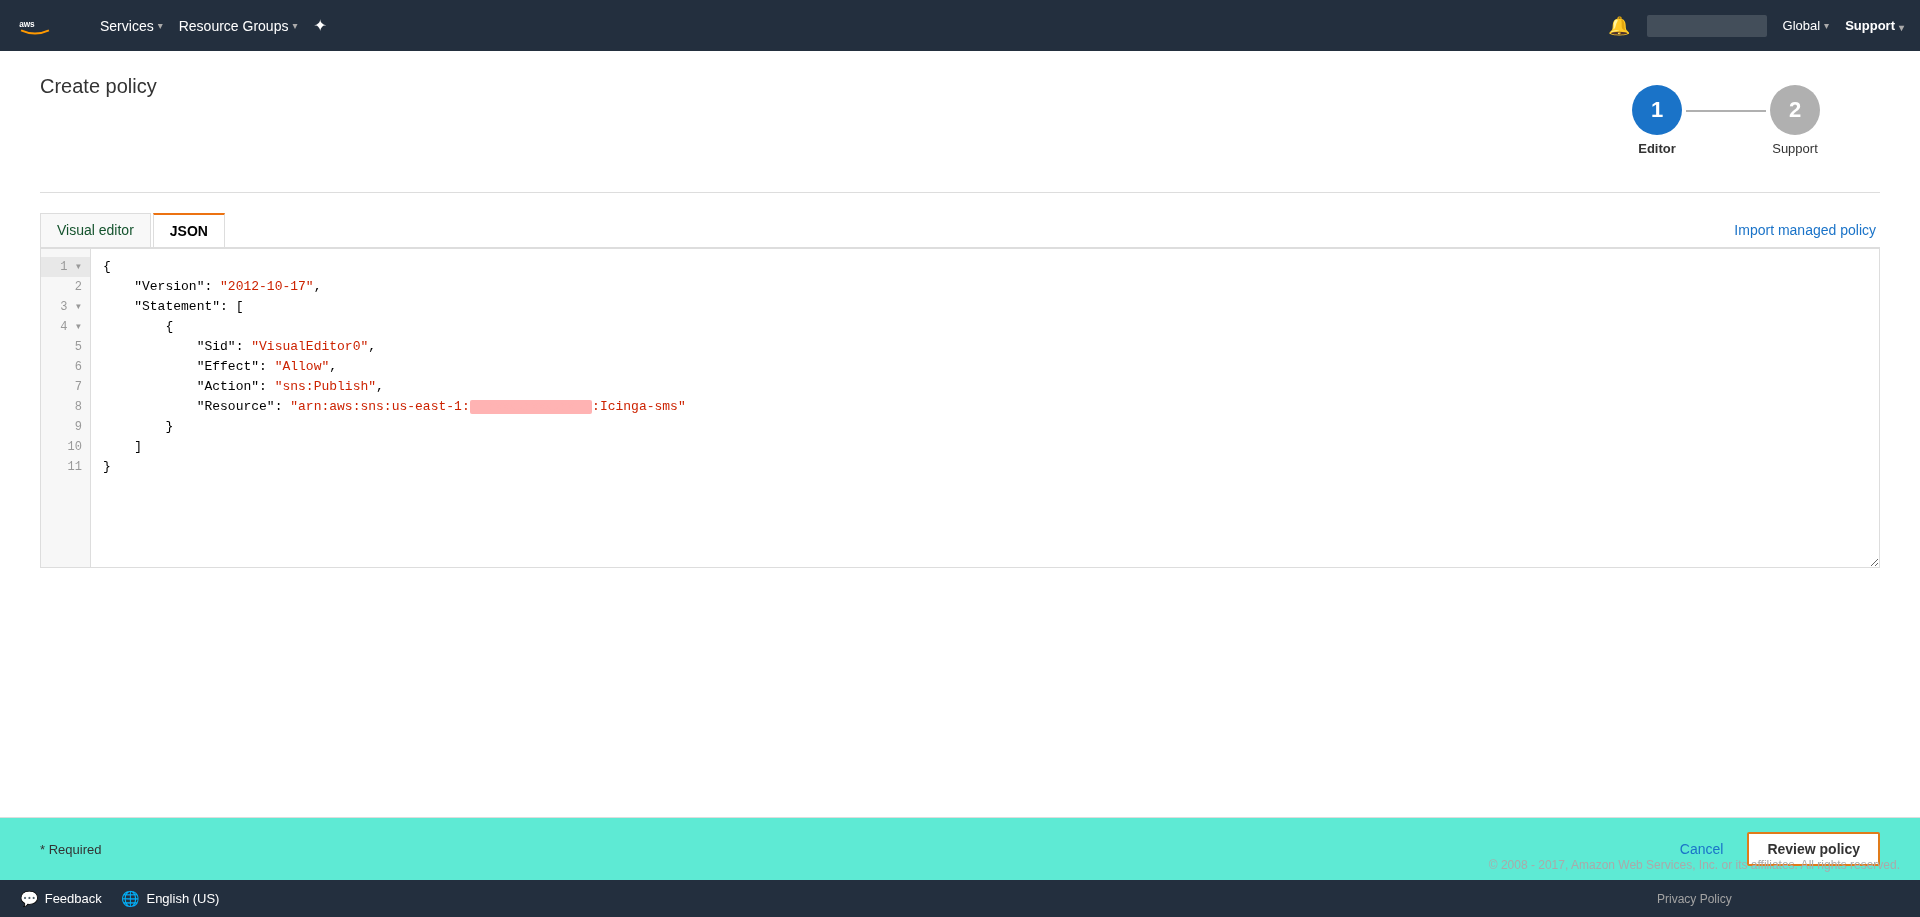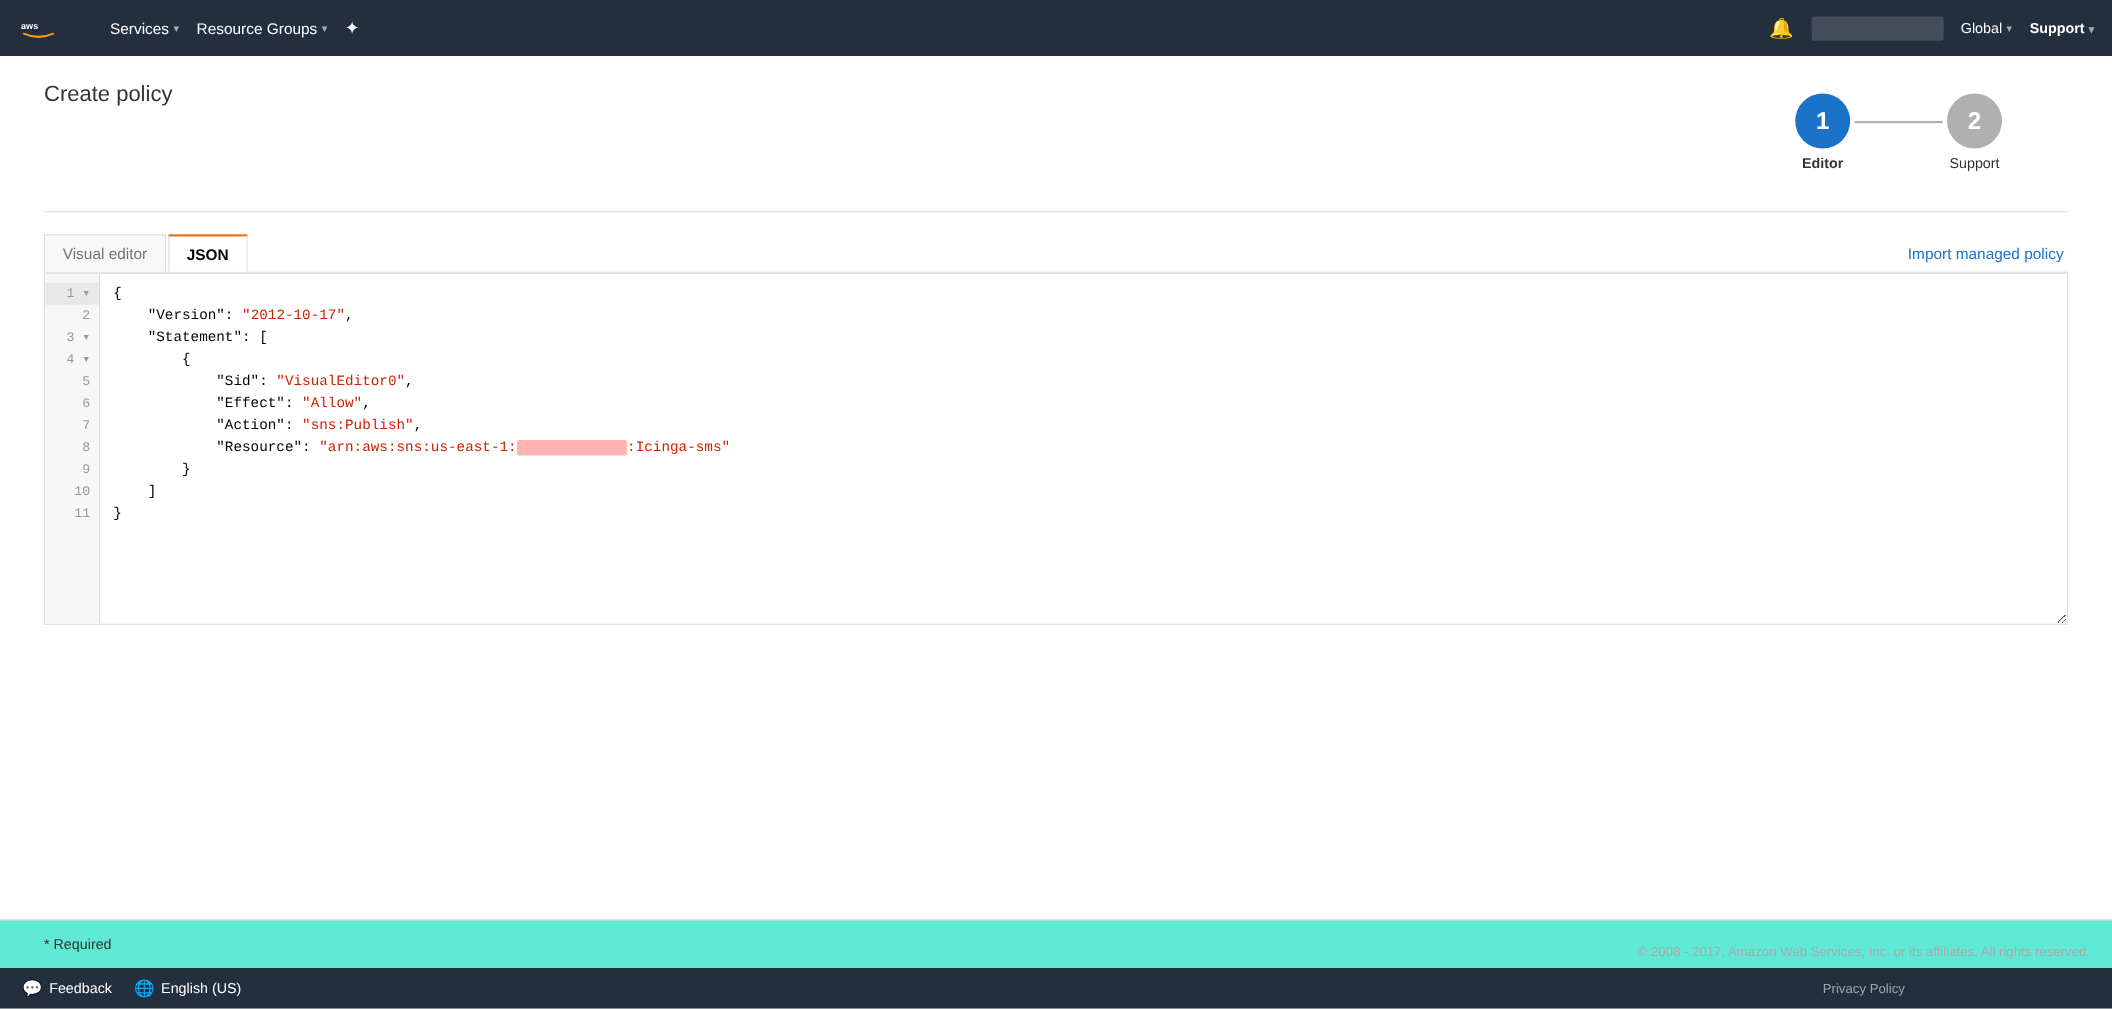--- a/index.html
+++ b/index.html
@@ -109,21 +109,21 @@
       margin-bottom: 0;
       justify-content: space-between;
     }
     .tabs-left { display: flex; }
     .tab {
       padding: 8px 16px;
       font-size: 14px;
       cursor: pointer;
       border: 1px solid #ddd;
       background: #f8f8f8;
-      color: #737373;
+      color: #14532d;
       border-bottom: none;
       margin-right: 2px;
     }
     .tab.active {
       background: #fff;
       border-top: 2px solid #ec7211;
       font-weight: bold;
       color: #000;
     }
     .import-link {
@@ -172,21 +172,21 @@
       line-height: 20px;
       white-space: pre;
     }
     .code-key { color: #000; }
     .code-string { color: #cc2200; }
     .code-punct { color: #000; }
     .redacted {
       background: #ffb3b3;
       color: #ffb3b3;
       border-radius: 2px;
-      padding: 0 7px;
+      padding: 0 18px;
       font-size: 12px;
     }
 
     
     .action-bar {
       background: #5eead4;
       border-top: 1px solid #ddd;
       padding: 14px 40px;
       display: flex;
       align-items: center;
@@ -340,20 +340,24 @@
       <div class="code-line">        <span class="code-punct">}</span></div>
       <div class="code-line">    <span class="code-punct">]</span></div>
       <div class="code-line"><span class="code-punct">}</span></div>
     </div>
   </div>
 
 </div>
 
 <div class="action-bar">
   <span class="required-note">* Required</span>
+  <div class="action-buttons">
+    <button class="btn-cancel">Cancel</button>
+    <button class="btn-review">Review policy</button>
+  </div>
 </div>
 
 <footer class="footer">
   <div class="footer-left">
     <div class="footer-feedback">
       <span style="font-size:15px;">💬</span>
       <span>Feedback</span>
     </div>
     <div class="footer-language">
       <span style="font-size:15px;">🌐</span>

